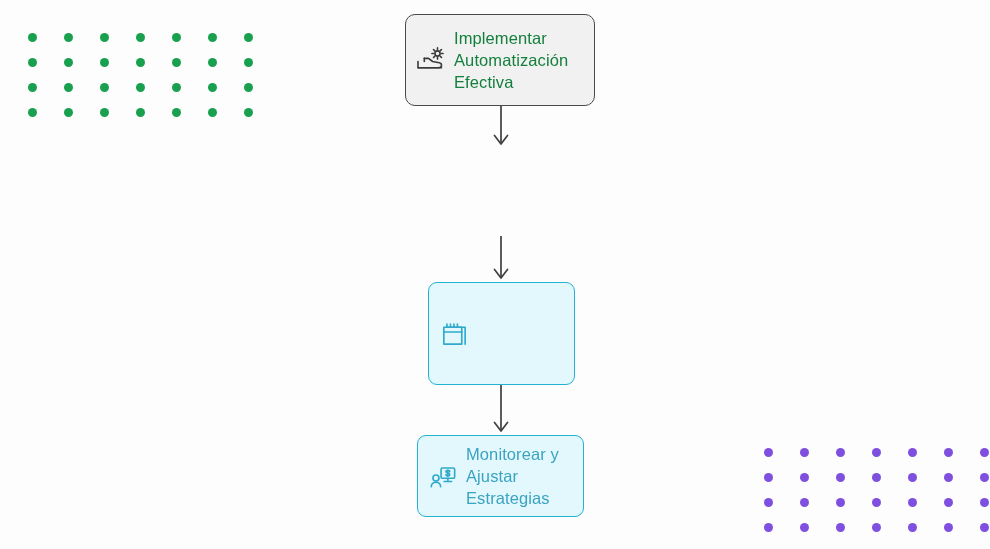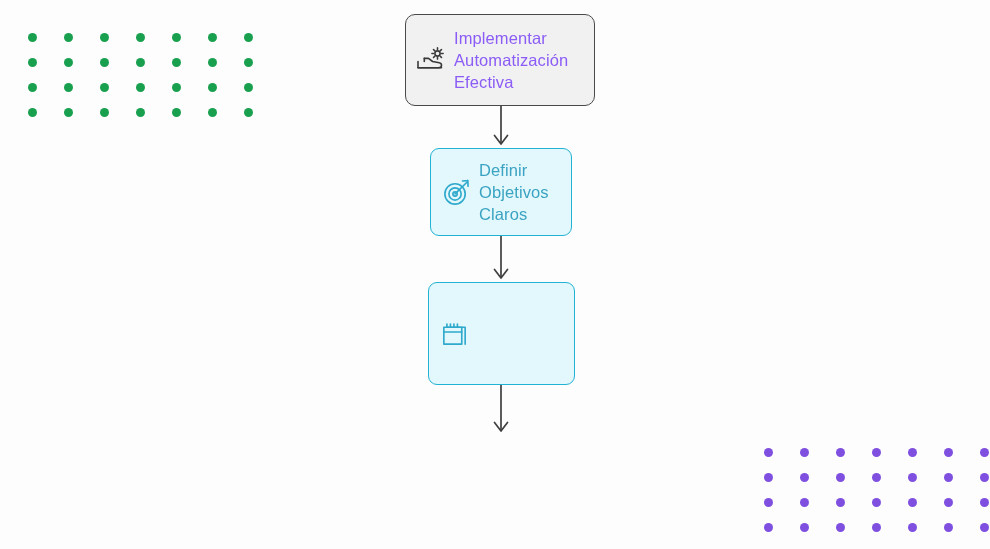--- a/index.html
+++ b/index.html
@@ -82,21 +82,21 @@
   #node-implementar {
     left: 405px;
     top: 14px;
     width: 190px;
     height: 92px;
     background: #F1F1F1;
     border: 1.6px solid #4A4A4A;
     border-radius: 10px;
   }
   #node-implementar .node-label {
-    color: #8b5cf6;
+    color: #15803d;
   }
 
   
   .node-cyan {
     background: #E3F8FC;
     border: 1.6px solid #22B2D4;
   }
   .node-cyan .node-label {
     color: #3AA3C2;
   }
@@ -227,47 +227,50 @@
         <path d="M3 17.5v6.2h20.6c1.6 0 2.9-1.1 2.9-2.5 0-1.2-.9-2.1-2.3-2.4l-6.6-1.3-4.1-3.1H9.3"></path>
         <path d="M3 23.7h23.5"></path>
         <path d="M9.3 14.4v3.1"></path>
       </svg>
     </span>
     <span class="node-label">Implementar
 Automatización
 Efectiva</span>
   </div>
 
-  <div class="node node-cyan" id="node-objetivos">
-    <span class="node-icon">
-      <svg viewBox="0 0 32 32" width="31" height="31" fill="none" stroke="#2FA9CC" stroke-width="1.7" stroke-linecap="round" stroke-linejoin="round">
-        <circle cx="14.5" cy="17.5" r="10.5"></circle>
-        <circle cx="14.5" cy="17.5" r="6.3"></circle>
-        <circle cx="14.5" cy="17.5" r="2.2"></circle>
-
-        <path d="M14.5 17.5 L27 5.2"></path>
-
-        <path d="M22.2 4.1l5-0.3 0.3-0.2"></path>
-        <path d="M27.9 9.5l-0.2-5.6"></path>
-      </svg>
-    </span>
-    <span class="node-label">Definir
-Objetivos
-Claros</span>
-  </div>
 
   <div class="node node-cyan" id="node-calendario">
     <span class="node-icon">
       <svg viewBox="0 0 32 32" width="31" height="31" fill="none" stroke="#2FA9CC" stroke-width="1.7" stroke-linecap="round" stroke-linejoin="round">
 
         <path d="M5 9.5h18.5v17.5H5z"></path>
 
         <path d="M8.5 12.8h18.5v17.5" transform="translate(0,-3.3)"></path>
 
         <path d="M5 14.4h18.5"></path>
 
         <path d="M8.2 9.5V6.3M11.8 9.5V6.3M15.4 9.5V6.3M19 9.5V6.3"></path>
       </svg>
     </span>
   </div>
 
+  <div class="node node-cyan" id="node-monitorear">
+    <span class="node-icon">
+      <svg viewBox="0 0 32 32" width="31" height="31" fill="none" stroke="#2FA9CC" stroke-width="1.7" stroke-linecap="round" stroke-linejoin="round">
+
+        <circle cx="8.2" cy="17.6" r="3.1"></circle>
+
+        <path d="M3.4 26.5c0-2.7 2.2-4.6 4.8-4.6s4.8 1.9 4.8 4.6"></path>
+
+        <rect x="13.5" y="7.2" width="14" height="10.6" rx="1.4"></rect>
+
+        <path d="M20.5 17.8v3.4M16.6 21.2h7.8"></path>
+
+        <path d="M20.5 9.6v5.8"></path>
+        <path d="M22.4 11.1c0-.9-.9-1.4-1.9-1.4s-1.9.5-1.9 1.4.9 1.2 1.9 1.4c1 .2 1.9.5 1.9 1.4s-.9 1.4-1.9 1.4-1.9-.5-1.9-1.4"></path>
+      </svg>
+    </span>
+    <span class="node-label">Monitorear y
+Ajustar
+Estrategias</span>
+  </div>
 
 </div>
 
 </body></html>

